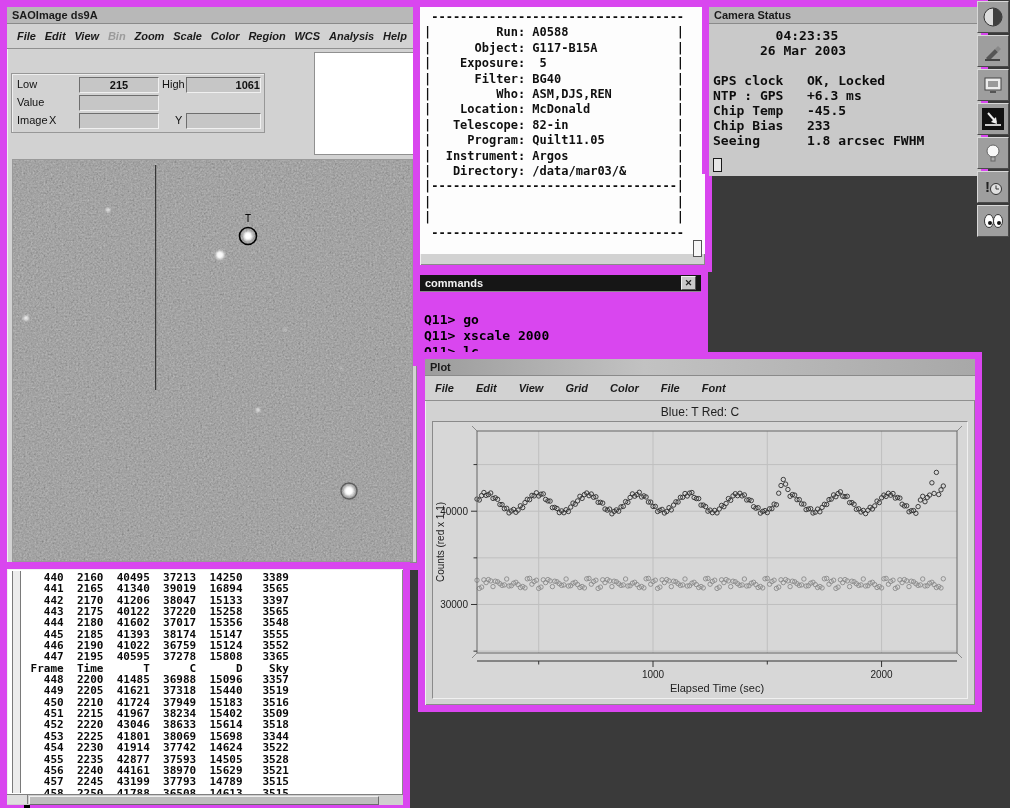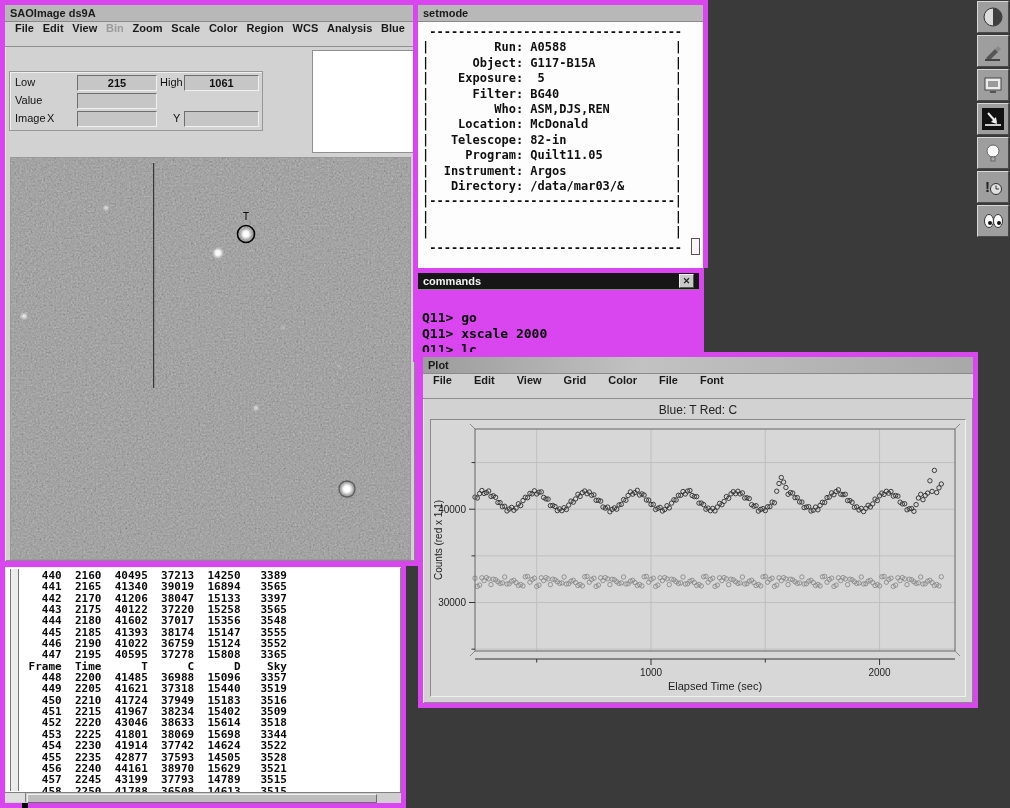--- a/index.html
+++ b/index.html
@@ -1,25 +1,25 @@
 <!DOCTYPE html>
 <html><head>
 <meta charset="utf-8">
 <style>
   html,body{margin:0;padding:0;background:#222;}
   .desktop{position:relative;width:1010px;height:808px;background:#3a3a3a;overflow:hidden;
     font-family:"Liberation Sans",sans-serif;-webkit-font-smoothing:none;}
-  .window{position:absolute;background:#d2d2d2;border:5px solid #d946ef;
+  .window{position:absolute;background:#d2d2d2;border:7px solid #d946ef;
     box-shadow:inset 1px 1px 0 #f0f0f0, inset -1px -1px 0 #8a8a8a;}
   .titlebar{height:16px;background:#b8b8b8;border-bottom:1px solid #8a8a8a;
     display:flex;align-items:center;padding:0 5px;font-size:11px;font-weight:bold;color:#1a1a1a;}
   .titlebar.dark{background:#161616;color:#f2f2f2;}
   .titlebar.grad{background:linear-gradient(90deg,#9c9c9c,#c2c2c2 40%,#a8a8a8);text-align:right;}
-  .menubar{height:24px;display:flex;align-items:flex-start;justify-content:space-between;
-    padding:0 10px;background:#d2d2d2;border-bottom:1px solid #8f8f8f;}
+  .menubar{height:24px;display:flex;align-items:center;justify-content:space-between;
+    padding:0 10px;background:#d2d2d2;border-bottom:1px solid #8f8f8f;font-style:italic;}
   .menu-item{font-size:11px;font-weight:bold;color:#1a1a1a;cursor:default;}
   .menu-item.disabled{color:#9b9b9b;}
   .mono{font-family:"DejaVu Sans Mono",monospace;}
   pre{margin:0;white-space:pre;}
   .entry{position:absolute;height:14px;background:#c6c6c6;
     border:1px solid;border-color:#6e6e6e #f0f0f0 #f0f0f0 #6e6e6e;
     font-size:11px;font-weight:bold;color:#111;text-align:center;line-height:14px;}
   .plabel{position:absolute;font-size:11px;font-weight:normal;color:#111;}
   .block-cursor{display:inline-block;width:7px;height:12px;background:#000;vertical-align:-2px;}
   .hollow-cursor{position:absolute;width:7px;height:12px;border:1px solid #1a1a1a;background:#e6e6e6;}
@@ -72,28 +72,28 @@
         <span class="menu-item">File</span>
         <span class="menu-item">Edit</span>
         <span class="menu-item">View</span>
         <span class="menu-item disabled">Bin</span>
         <span class="menu-item">Zoom</span>
         <span class="menu-item">Scale</span>
         <span class="menu-item">Color</span>
         <span class="menu-item">Region</span>
         <span class="menu-item">WCS</span>
         <span class="menu-item">Analysis</span>
-        <span class="menu-item">Blue</span>
+        <span class="menu-item">Help</span>
       </div>
     <div id="ds9-panel">
       <div id="ds9-groupbox"></div>
       <span class="plabel" style="left:10px;top:29px;">Low</span>
       <div class="entry" style="left:72px;top:28px;width:78px;">215</div>
       <span class="plabel" style="left:155px;top:29px;">High</span>
-      <div class="entry" style="left:179px;top:28px;width:73px;">1061</div>
+      <div class="entry" style="left:179px;top:28px;width:73px;text-align:right;">1061</div>
       <span class="plabel" style="left:10px;top:47px;">Value</span>
       <div class="entry" style="left:72px;top:46px;width:78px;"></div>
       <span class="plabel" style="left:10px;top:65px;">Image</span>
       <span class="plabel" style="left:42px;top:65px;">X</span>
       <div class="entry" style="left:72px;top:64px;width:78px;"></div>
       <span class="plabel" style="left:168px;top:65px;">Y</span>
       <div class="entry" style="left:179px;top:64px;width:73px;"></div>
       <div id="magnifier"></div>
     </div>
     <div id="image-area"><svg width="399" height="401">
@@ -151,43 +151,56 @@
    457  2245  43199  37793  14789   3515
    458  2250  41788  36508  14613   3515
 <span class="block-cursor" style="width: 6px; height: 10px;"></span></pre>
     <div id="table-hscroll">
       <div class="corner"></div>
       <div class="thumb"></div>
     </div>
   </div>
 
   <div class="window" style="left:413px;top:0;width:285px;height:258px;">
-    <div class="titlebar">
-      <span>setmode</span>
-    </div>
     <div id="setmode-content">
       <pre id="setmode-pre" class="mono"> -----------------------------------
 |         Run: A0588               |
 |      Object: G117-B15A           |
 |    Exposure:  5                  |
 |      Filter: BG40                |
 |         Who: ASM,DJS,REN         |
 |    Location: McDonald            |
 |   Telescope: 82-in               |
 |     Program: Quilt11.05          |
 |  Instrument: Argos               |
 |   Directory: /data/mar03/&amp;       |
 |----------------------------------|
 |                                  |
 |                                  |
  -----------------------------------</pre>
     </div>
     <div id="setmode-thumb"></div>
   </div>
 
+  <div class="window" style="left:702px;top:0;width:272px;height:160px;">
+    <div class="titlebar">
+      <span>Camera Status</span>
+    </div>
+    <div id="camera-content">
+      <pre id="camera-pre" class="mono">        04:23:35
+      26 Mar 2003
+
+GPS clock   OK, Locked
+NTP : GPS   +6.3 ms
+Chip Temp   -45.5
+Chip Bias   233
+Seeing      1.8 arcsec FWHM</pre>
+      <div class="hollow-cursor" style="left:4px;bottom:4px;"></div>
+    </div>
+  </div>
 
   <div class="window" style="left:413px;top:268px;width:281px;height:84px;">
     <div class="titlebar dark">
       <span>commands</span>
       <div class="close-box">✕</div>
     </div>
     <div id="commands-content">
       <pre id="commands-pre" class="mono">Q11&gt; go
 Q11&gt; xscale 2000
 Q11&gt; lc

